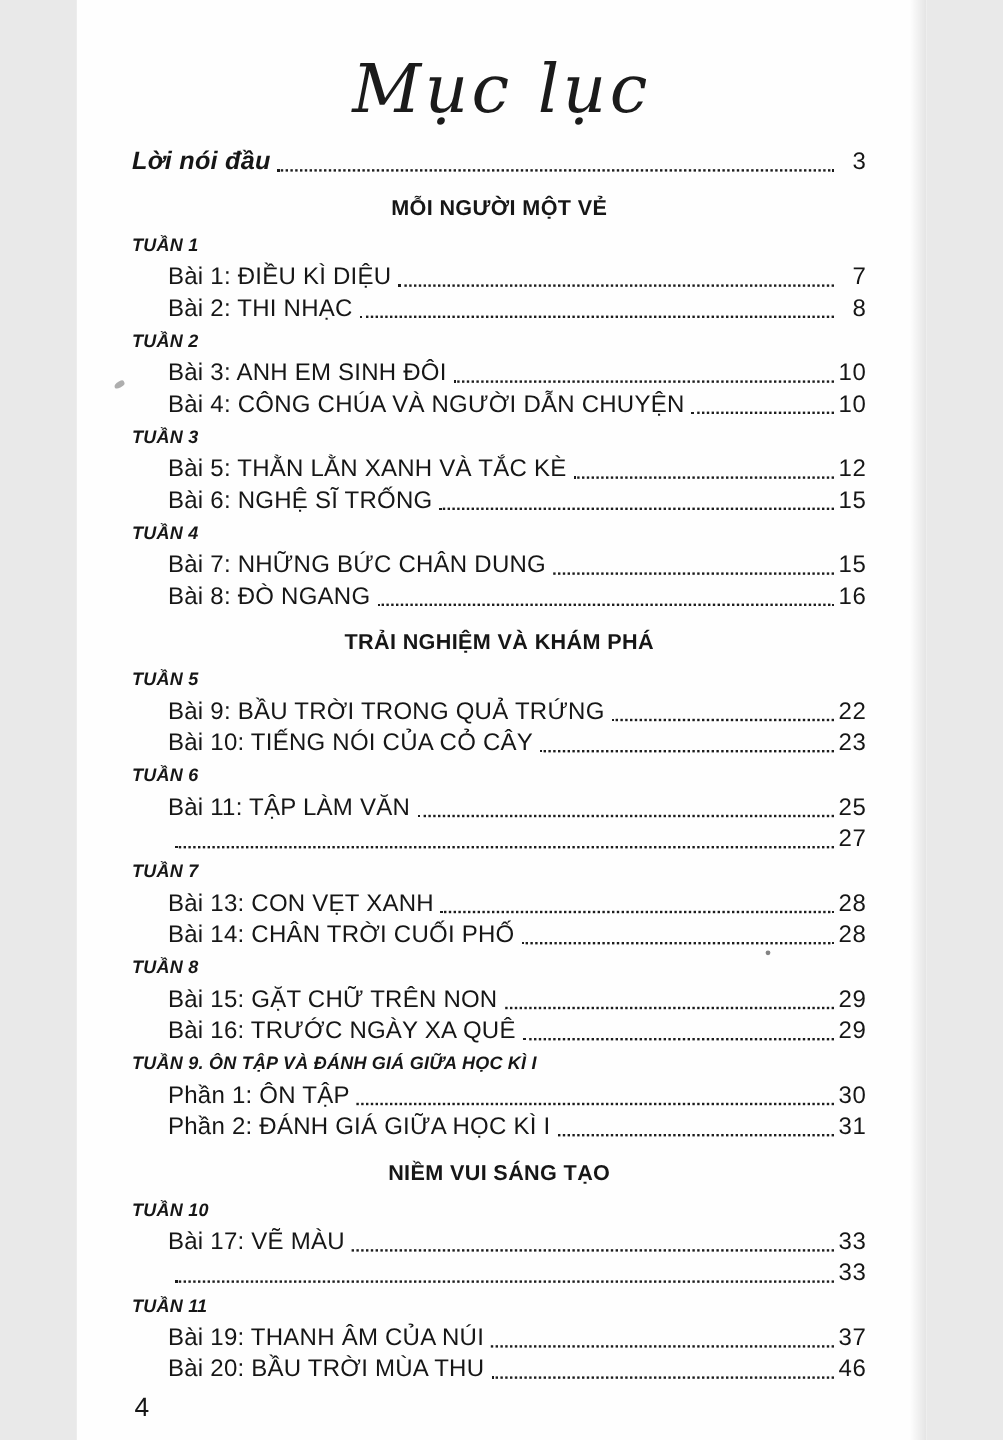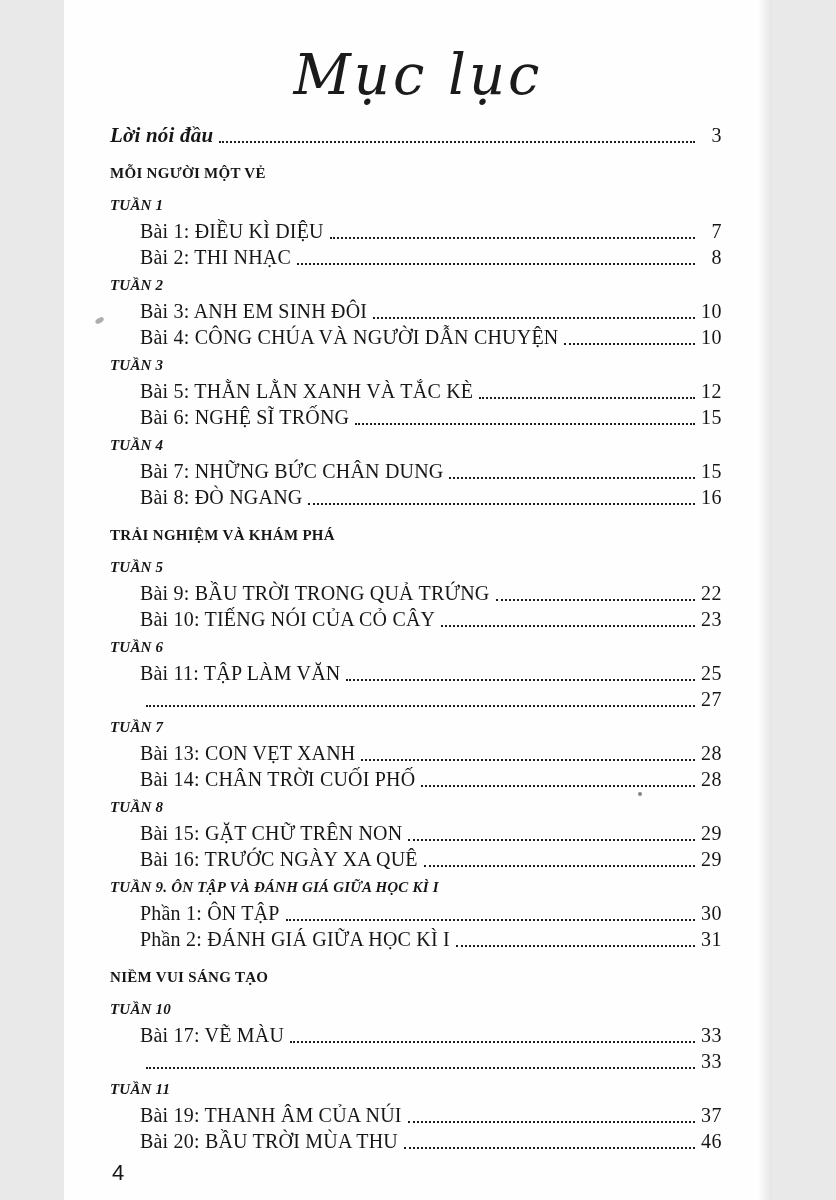--- a/index.html
+++ b/index.html
@@ -28,21 +28,21 @@
     font-family: "DejaVu Serif", serif;
     font-style: italic;
     font-size: 56px;
     font-weight: 400;
     letter-spacing: 3px;
     color: #1b1b1b;
   }
   .toc {
     margin: 6px 50px 0 46px;
   }
-  .row { box-sizing: border-box; font-family: Liberation Serif, serif; }
+  .row { box-sizing: border-box; }
   .row.entry, .row.front {
     display: flex;
     align-items: flex-end;
     height: 26px;
     font-size: 20px;
     line-height: 26px;
   }
   .row.entry { padding-left: 30px; }
   .row.front .label {
     font-weight: bold;
@@ -71,22 +71,23 @@
     line-height: 26px;
     font-weight: bold;
     font-style: italic;
     font-size: 15px;
     letter-spacing: 0.2px;
   }
   .row.section {
     height: 26px;
     margin: 12px 0 6px 0;
     line-height: 26px;
+    text-align: center;
     font-weight: bold;
-    font-size: 15px;
+    font-size: 18px;
     letter-spacing: 0.3px;
   }
   .footer-pagenum {
     position: absolute;
     left: 48px; bottom: 14px;
     font-size: 22px;
   }
   .artifact-comma {
     position: absolute;
     left: 31px; top: 318px;

